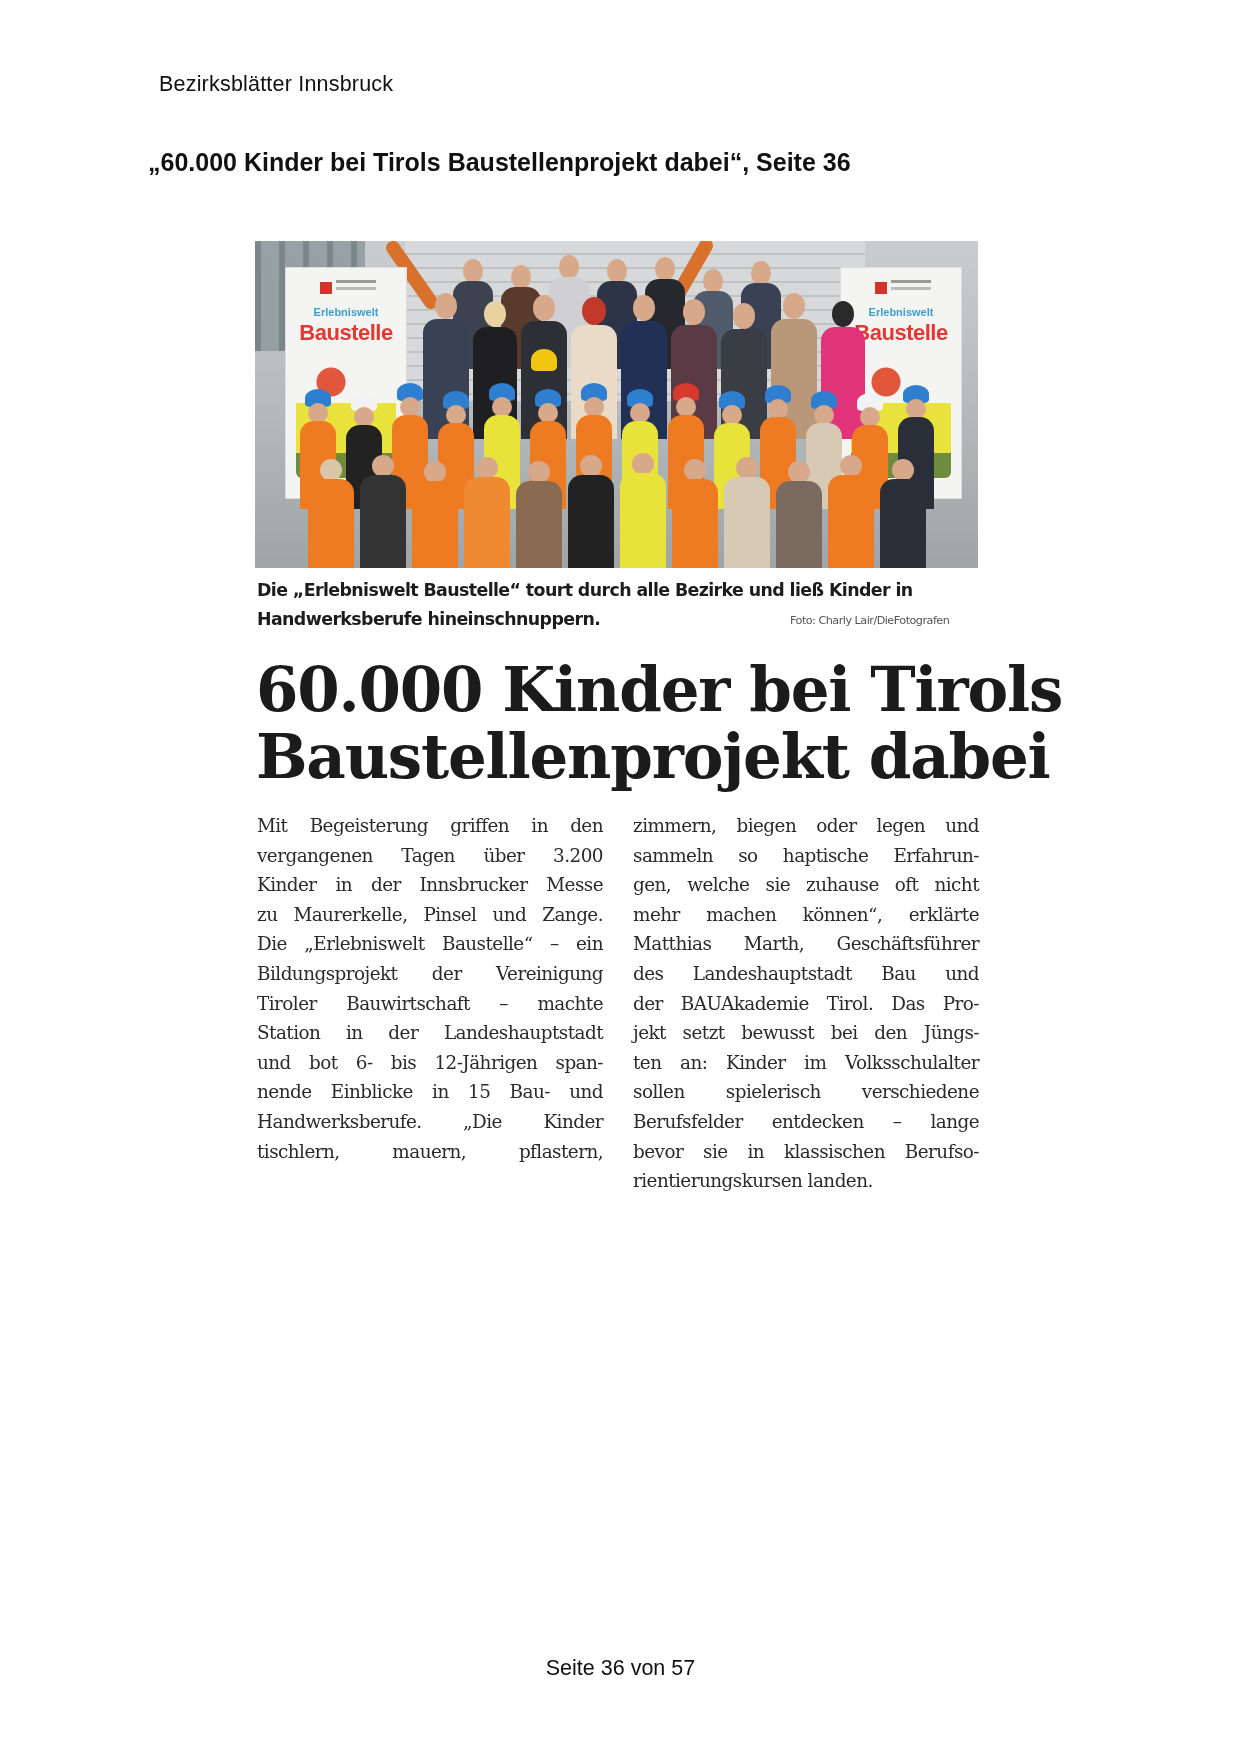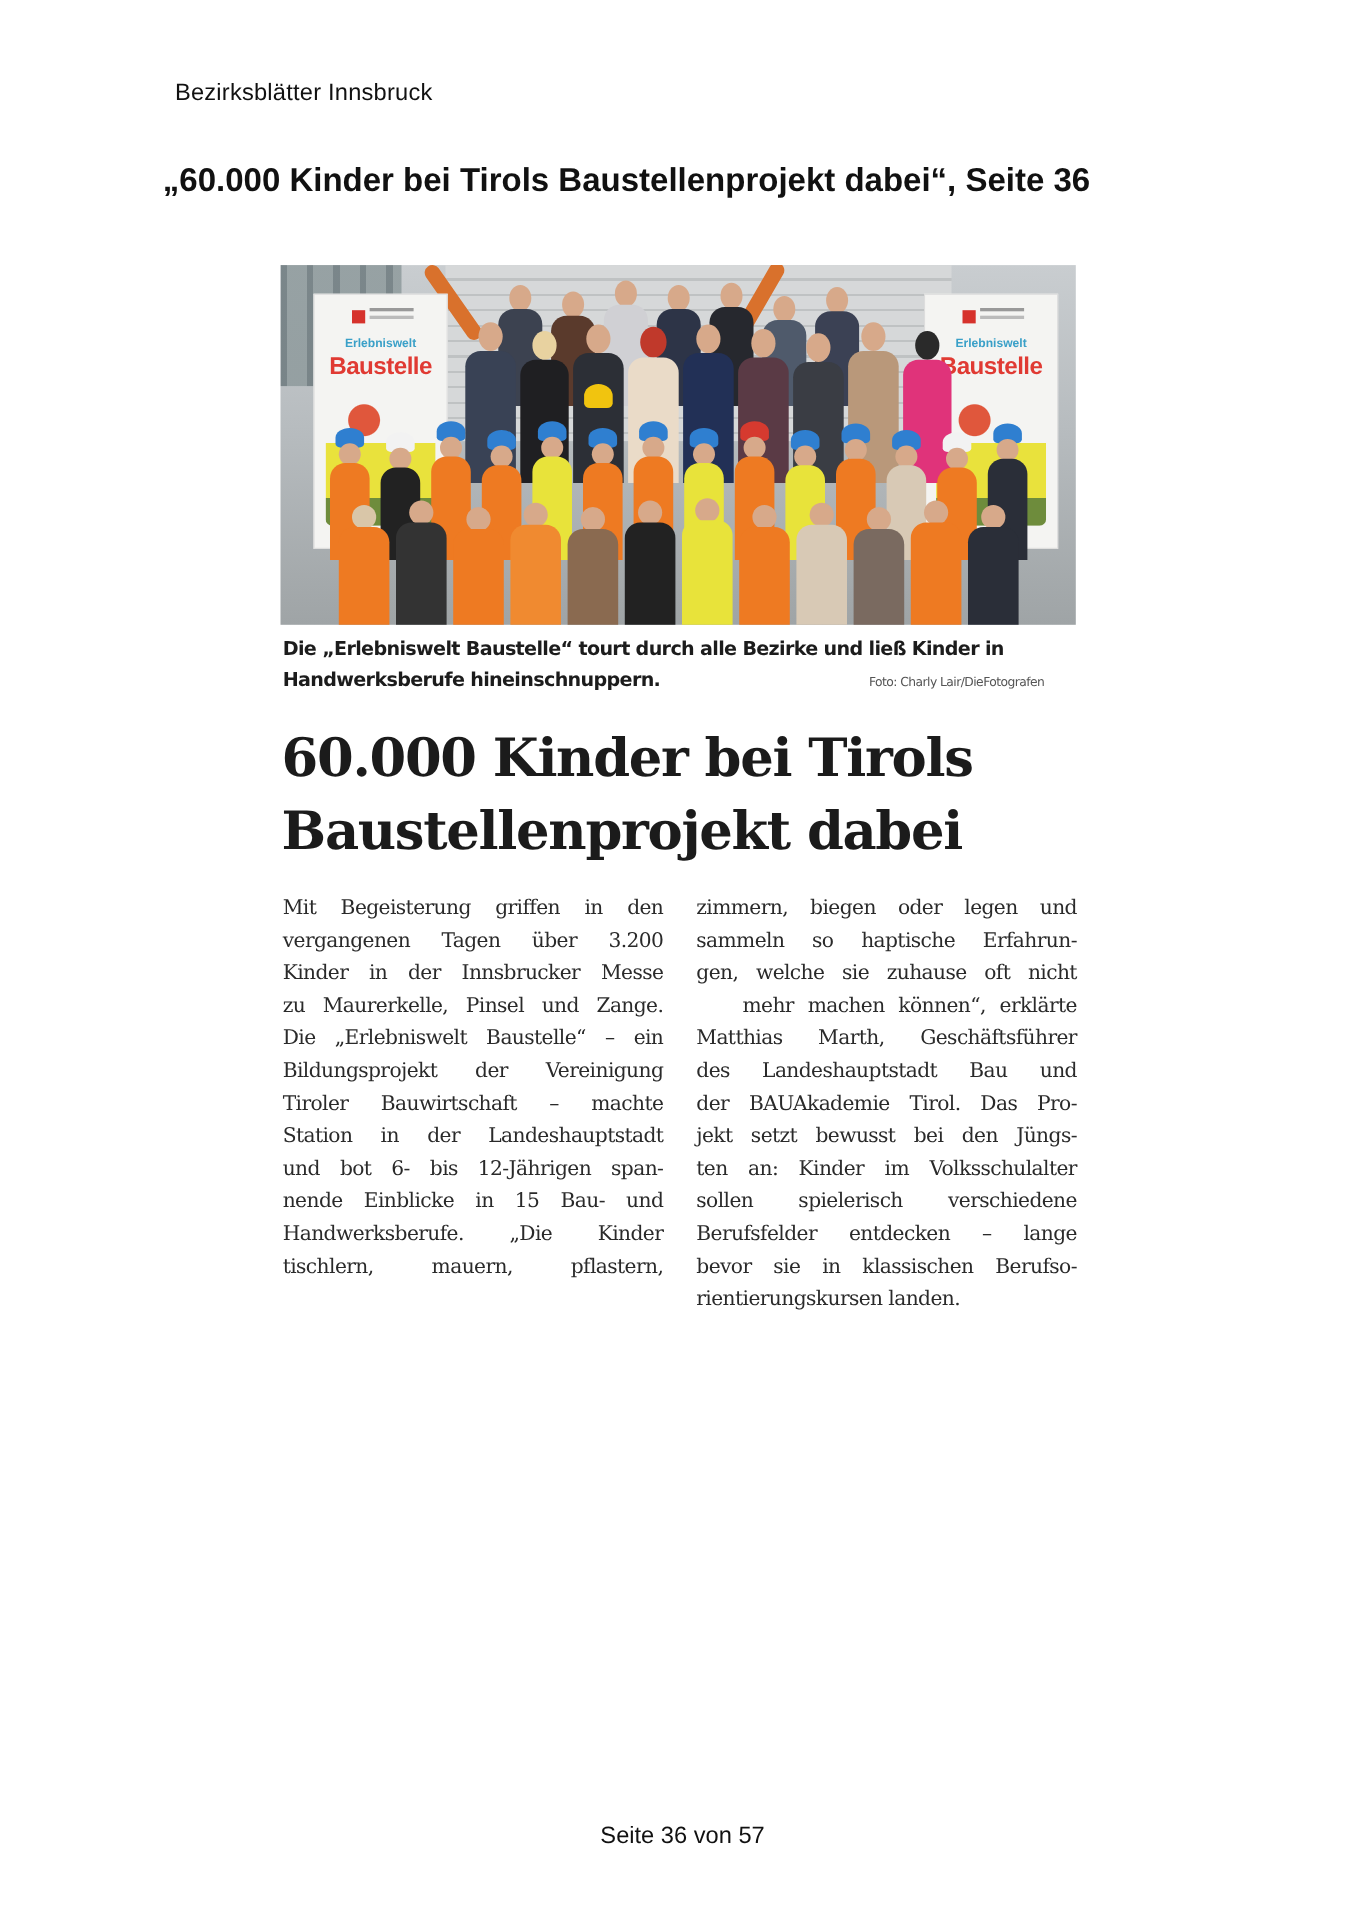--- a/index.html
+++ b/index.html
@@ -6,21 +6,21 @@
   body { width: 1241px; height: 1754px; position: relative; overflow: hidden; color: #111; }
   .abs { position: absolute; }
 
   .doc-source {
     left: 159px; top: 72px;
     font-family: "Liberation Sans", sans-serif; font-size: 21.5px; color: #111;
     white-space: nowrap; letter-spacing: 0.2px;
   }
   .doc-title {
     left: 148px; top: 148px;
-    font-family: "Liberation Sans", sans-serif; font-size: 30px; font-weight: bold; color: #111;
+    font-family: "Liberation Sans", sans-serif; font-size: 25px; font-weight: bold; color: #111;
     white-space: nowrap;
   }
 
   
   .photo {
     left: 255px; top: 241px; width: 723px; height: 327px;
     overflow: hidden;
     background: linear-gradient(180deg, #c9cdd0 0%, #b7bcbf 45%, #9fa4a6 100%);
   }
   .photo .glass {
@@ -68,21 +68,21 @@
   }
   .photo-credit {
     left: 790px; top: 614px;
     font-family: "DejaVu Sans", sans-serif; font-size: 11.2px; color: #555; letter-spacing: -0.5px;
     white-space: nowrap;
   }
 
   .headline {
     left: 256px; top: 656px; width: 740px;
     font-family: "DejaVu Serif", serif; font-weight: bold; color: #1b1b1b;
-    font-size: 48px; line-height: 67px; letter-spacing: -1.2px;
+    font-size: 61px; line-height: 67px; letter-spacing: -1.2px;
   }
   .headline div { white-space: nowrap; }
 
   .col {
     top: 811px; width: 346px;
     font-family: "DejaVu Serif", serif; color: #2a2a2a;
     font-size: 18.4px; line-height: 29.6px; letter-spacing: -0.55px;
   }
   .col .ln { display: block; white-space: nowrap; text-align: justify; text-align-last: justify; height: 29.6px; }
   .col .ln.last { text-align-last: left; }
@@ -339,21 +339,21 @@
   <span class="ln" style="text-align: left;"><span style="white-space: nowrap; word-spacing: 0px;">und bot 6- bis 12-Jährigen span-</span></span>
   <span class="ln" style="text-align: left;"><span style="white-space: nowrap; word-spacing: 0px;">nende Einblicke in 15 Bau- und</span></span>
   <span class="ln" style="text-align: left;"><span style="white-space: nowrap; word-spacing: 0px;">Handwerksberufe. „Die Kinder</span></span>
   <span class="ln" style="text-align: left;"><span style="white-space: nowrap; word-spacing: 0px; margin-top: 12px;">tischlern, mauern, pflastern,</span></span>
 </div>
 
 <div class="abs col col-right">
   <span class="ln" style="text-align: left;"><span style="white-space: nowrap; word-spacing: 0px;">zimmern, biegen oder legen und</span></span>
   <span class="ln" style="text-align: left;"><span style="white-space: nowrap; word-spacing: 0px;">sammeln so haptische Erfahrun-</span></span>
   <span class="ln" style="text-align: left;"><span style="white-space: nowrap; word-spacing: 0px;">gen, welche sie zuhause oft nicht</span></span>
-  <span class="ln" style="text-align: left; margin-left: 42px;"><span style="white-space: nowrap; word-spacing: 0px;">mehr machen können“, erklärte</span></span>
+  <span class="ln" style="text-align: left;"><span style="white-space: nowrap; word-spacing: 0px;">mehr machen können“, erklärte</span></span>
   <span class="ln" style="text-align: left;"><span style="white-space: nowrap; word-spacing: 0px;">Matthias Marth, Geschäftsführer</span></span>
   <span class="ln" style="text-align: left;"><span style="white-space: nowrap; word-spacing: 0px;">des Landeshauptstadt Bau und</span></span>
   <span class="ln" style="text-align: left;"><span style="white-space: nowrap; word-spacing: 0px;">der BAUAkademie Tirol. Das Pro-</span></span>
   <span class="ln" style="text-align: left;"><span style="white-space: nowrap; word-spacing: 0px;">jekt setzt bewusst bei den Jüngs-</span></span>
   <span class="ln" style="text-align: left;"><span style="white-space: nowrap; word-spacing: 0px;">ten an: Kinder im Volksschulalter</span></span>
   <span class="ln" style="text-align: left;"><span style="white-space: nowrap; word-spacing: 0px;">sollen spielerisch verschiedene</span></span>
   <span class="ln" style="text-align: left;"><span style="white-space: nowrap; word-spacing: 0px;">Berufsfelder entdecken – lange</span></span>
   <span class="ln" style="text-align: left;"><span style="white-space: nowrap; word-spacing: 0px;">bevor sie in klassischen Berufso-</span></span>
   <span class="ln last">rientierungskursen landen.</span>
 </div>

